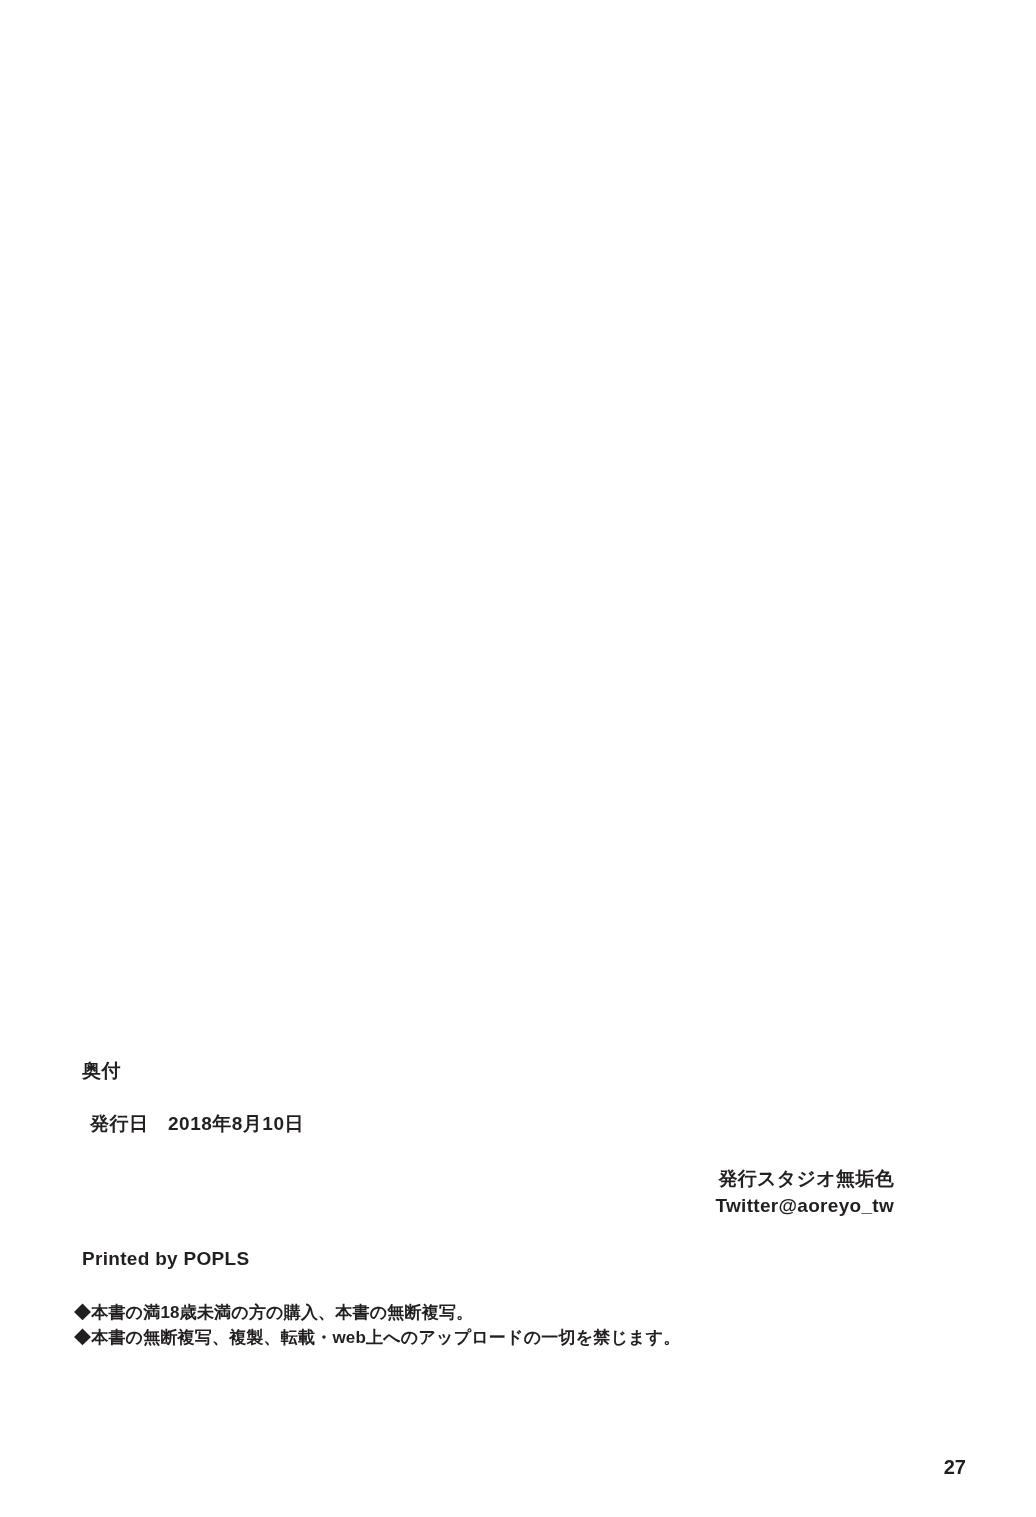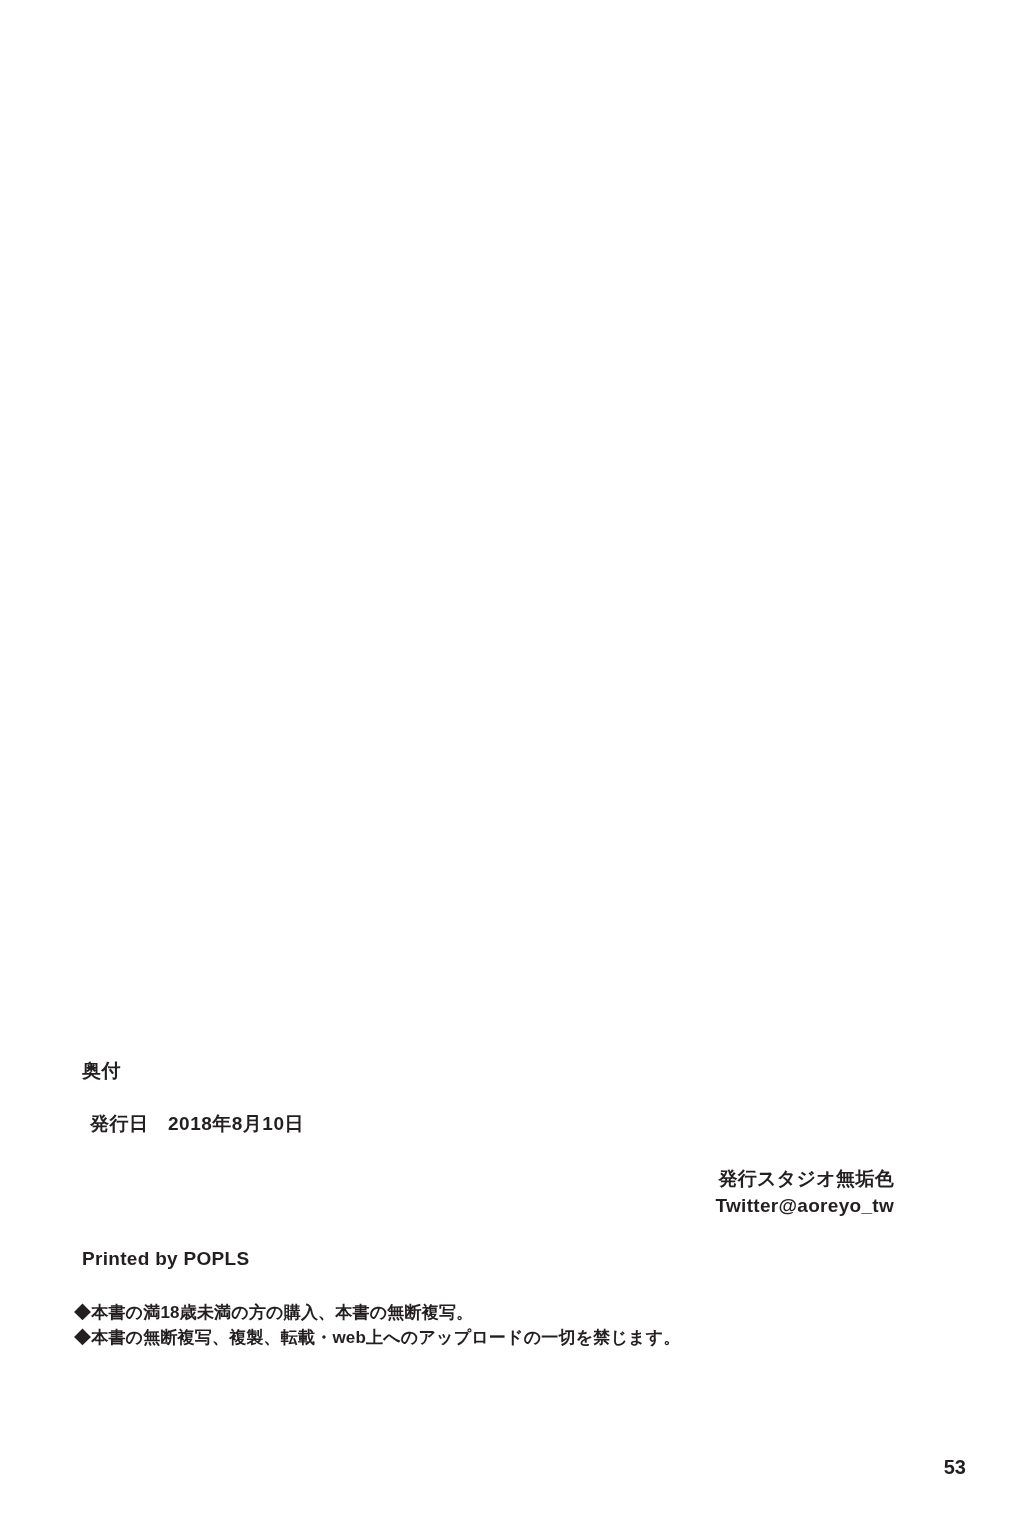--- a/index.html
+++ b/index.html
@@ -99,15 +99,15 @@
 
     <div class="printed">Printed by POPLS</div>
 
     <div class="notices">
       <span class="notice-line">◆本書の満18歳未満の方の購入、本書の無断複写。</span>
       <span class="notice-line">◆本書の無断複写、複製、転載・web上へのアップロードの一切を禁じます。</span>
     </div>
 
   </div>
 
-  <div class="page-number">53</div>
+  <div class="page-number">27</div>
 
 </div>
 
 </body></html>

